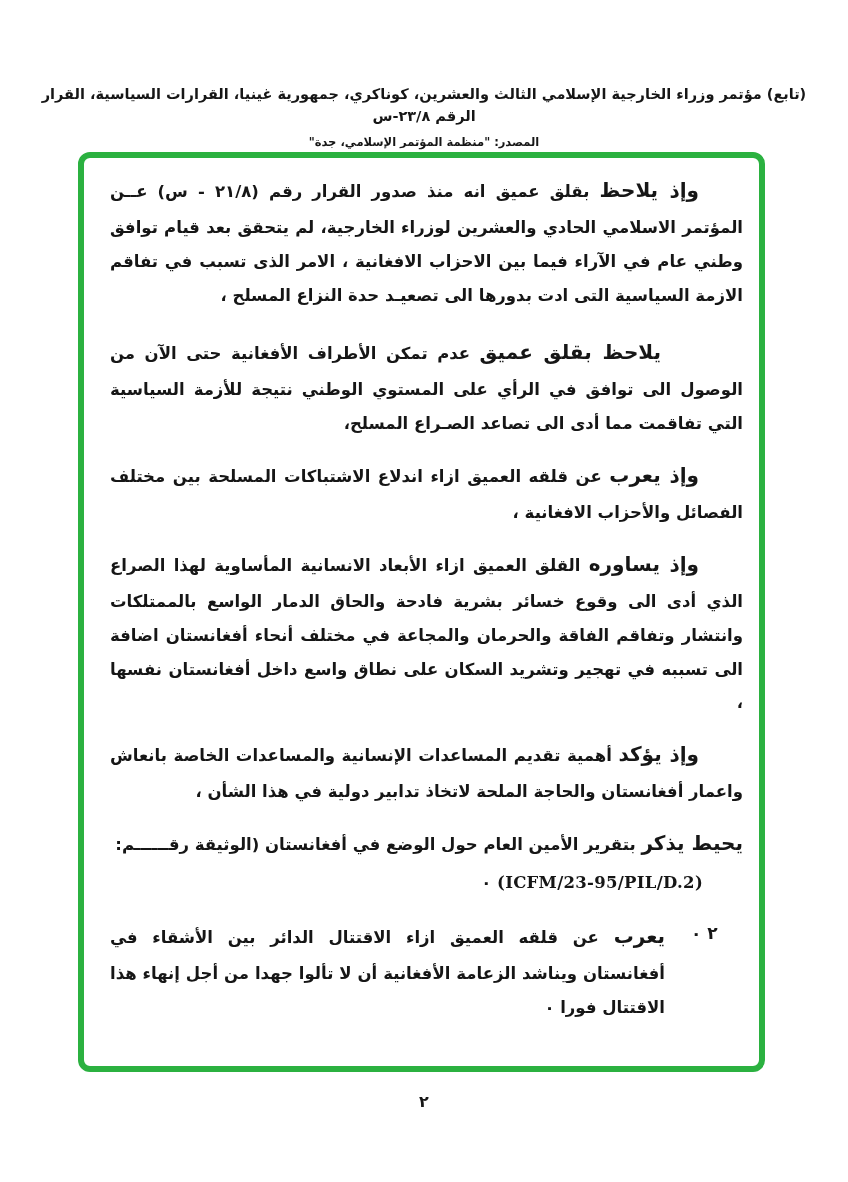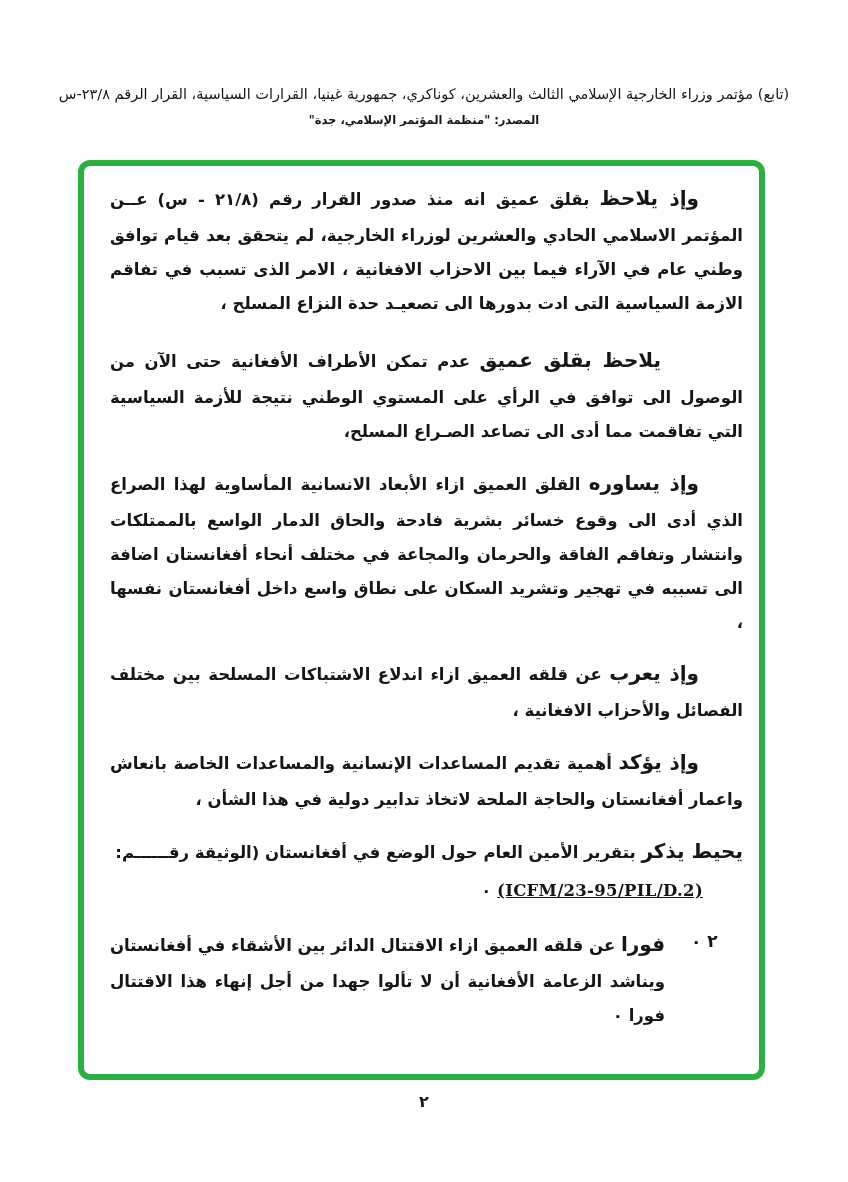--- a/index.html
+++ b/index.html
@@ -3,84 +3,84 @@
 <meta charset="utf-8">
 <style>
   html,body{margin:0;padding:0;background:#e8e8e8;}
   .page{
     position:relative;width:848px;height:1182px;margin:0 auto;
     background:#ffffff;overflow:hidden;
     font-family:"DejaVu Sans",sans-serif;color:#161616;
   }
   
   .header{position:absolute;top:84px;left:0;width:100%;text-align:center;direction:rtl;}
-  .header-line1{font-size:14.5px;font-weight:normal;letter-spacing:0;line-height:1.5;padding:0 38px;}
+  .header-line1{font-size:14.5px;font-weight:bold;letter-spacing:0;line-height:1.5;padding:0 38px;}
   .header-line2{font-size:11.5px;font-weight:bold;margin-top:7px;}
   
   .highlight-box{
-    position:absolute;left:78px;top:160px;width:687px;height:920px;
+    position:absolute;left:78px;top:152px;width:687px;height:920px;
     border:6px solid #2bb140;border-radius:12px;box-sizing:border-box;
     padding:12px 16px 0 26px;direction:rtl;overflow:hidden;
   }
   .para{
     margin:0 0 14px 0;font-size:16.5px;font-weight:bold;line-height:2.05;
     text-align:justify;text-indent:44px;
   }
   .para.indent-lg{text-indent:82px;margin-top:20px;}
   .lead{font-size:20px;font-weight:bold;}
   
   .item{display:flex;margin:0 0 16px 0;}
   .item-num{
     flex:0 0 78px;box-sizing:border-box;padding-left:26px;text-align:left;
     font-size:17px;font-weight:bold;line-height:2.0;white-space:nowrap;
   }
   .item-body{flex:1;}
   .item-body p{
     margin:0;font-size:16.5px;font-weight:bold;line-height:2.05;text-align:justify;
   }
   .doc-line{padding:2px 40px 0 0;text-align:right;font-size:15px;}
-  .doc-line .latin{font-family:"DejaVu Serif",serif;font-weight:bold;letter-spacing:.3px;text-decoration:underline;}
+  .doc-line .latin{font-family:"DejaVu Serif",serif;font-weight:bold;letter-spacing:.3px;}
   
   .footer{position:absolute;top:1092px;left:0;width:100%;text-align:center;}
   .page-number{font-size:16px;font-weight:bold;}
 </style>
 </head>
 <body>
 
 <div class="page">
 
   <div class="header">
     <div class="header-line1">(تابع) مؤتمر وزراء الخارجية الإسلامي الثالث والعشرين، كوناكري، جمهورية غينيا، القرارات السياسية، القرار الرقم ٢٣/٨-س</div>
     <div class="header-line2">المصدر:  "منظمة المؤتمر الإسلامي، جدة"</div>
   </div>
 
   <div class="highlight-box" style="border-color: rgb(43, 177, 64);">
 
     <p class="para"><strong class="lead">وإذ يلاحظ</strong><span> بقلق عميق انه منذ صدور القرار رقم (٢١/٨ - س) عــن المؤتمر الاسلامي الحادي والعشرين لوزراء الخارجية، لم يتحقق بعد قيام توافق وطني عام في الآراء فيما بين الاحزاب الافغانية ، الامر الذى تسبب في تفاقم الازمة السياسية التى ادت بدورها الى تصعيـد حدة النزاع المسلح ،</span></p>
 
     <p class="para indent-lg"><strong class="lead">يلاحظ بقلق عميق</strong><span> عدم تمكن الأطراف الأفغانية حتى الآن من الوصول الى توافق في الرأي على المستوي الوطني نتيجة للأزمة السياسية التي تفاقمت مما أدى الى تصاعد الصـراع المسلح،</span></p>
 
+    <p class="para"><strong class="lead">وإذ يعرب</strong><span> عن قلقه العميق ازاء اندلاع الاشتباكات المسلحة بين مختلف الفصائل والأحزاب الافغانية ،</span></p>
+
     <p class="para"><strong class="lead">وإذ يساوره</strong><span> القلق العميق ازاء الأبعاد الانسانية المأساوية لهذا الصراع الذي أدى الى وقوع خسائر بشرية فادحة والحاق الدمار الواسع بالممتلكات وانتشار وتفاقم الفاقة والحرمان والمجاعة في مختلف أنحاء أفغانستان اضافة الى تسببه في تهجير وتشريد السكان على نطاق واسع داخل أفغانستان نفسها ،</span></p>
-
-    <p class="para"><strong class="lead">وإذ يعرب</strong><span> عن قلقه العميق ازاء اندلاع الاشتباكات المسلحة بين مختلف الفصائل والأحزاب الافغانية ،</span></p>
 
 
     <p class="para"><strong class="lead">وإذ يؤكد</strong><span> أهمية تقديم المساعدات الإنسانية والمساعدات الخاصة بانعاش واعمار أفغانستان والحاجة الملحة لاتخاذ تدابير دولية في هذا الشأن ،</span></p>
 
     <div class="item">
       <div class="item-body">
         <p><strong class="lead">يحيط يذكر</strong><span> بتقرير الأمين العام حول الوضع في أفغانستان (الوثيقة رقــــــم:</span></p>
         <p class="doc-line"><span class="latin" dir="ltr">(ICFM/23-95/PIL/D.2)</span> <span>٠</span></p>
       </div>
     </div>
 
     <div class="item">
       <div class="item-num">٢ ٠</div>
       <div class="item-body">
-        <p><strong class="lead">فورا</strong><span> عن قلقه العميق ازاء الاقتتال الدائر بين الأشقاء في أفغانستان ويناشد الزعامة الأفغانية أن لا تألوا جهدا من أجل إنهاء هذا الاقتتال فورا ٠</span></p>
+        <p><strong class="lead">يعرب</strong><span> عن قلقه العميق ازاء الاقتتال الدائر بين الأشقاء في أفغانستان ويناشد الزعامة الأفغانية أن لا تألوا جهدا من أجل إنهاء هذا الاقتتال فورا ٠</span></p>
       </div>
     </div>
 
   </div>
 
   <div class="footer">
     <span class="page-number">٢</span>
   </div>
 
 </div>

